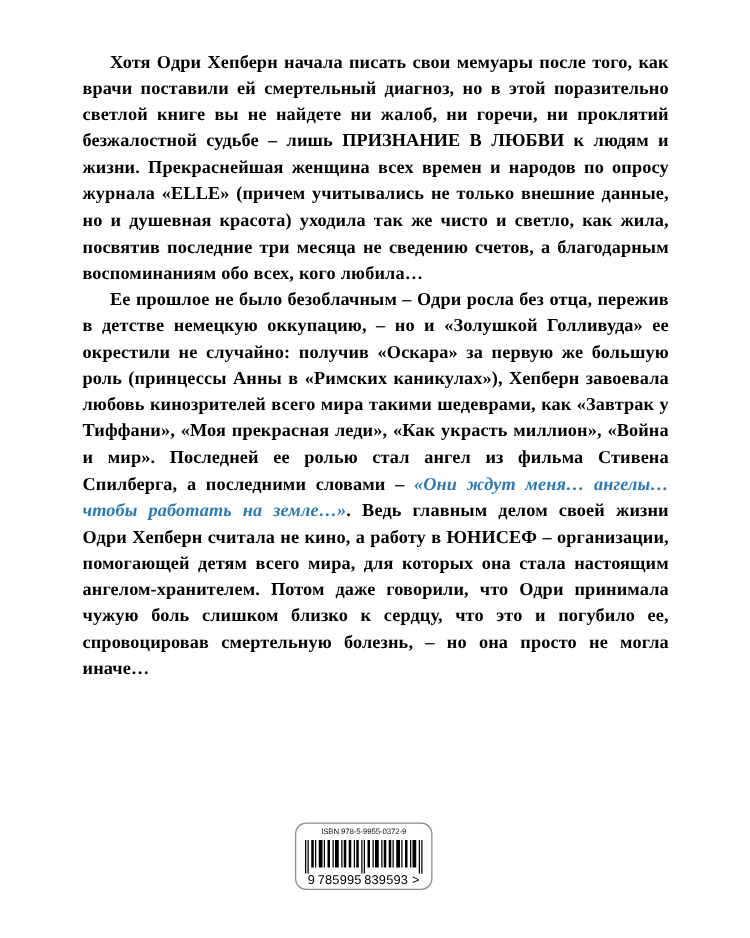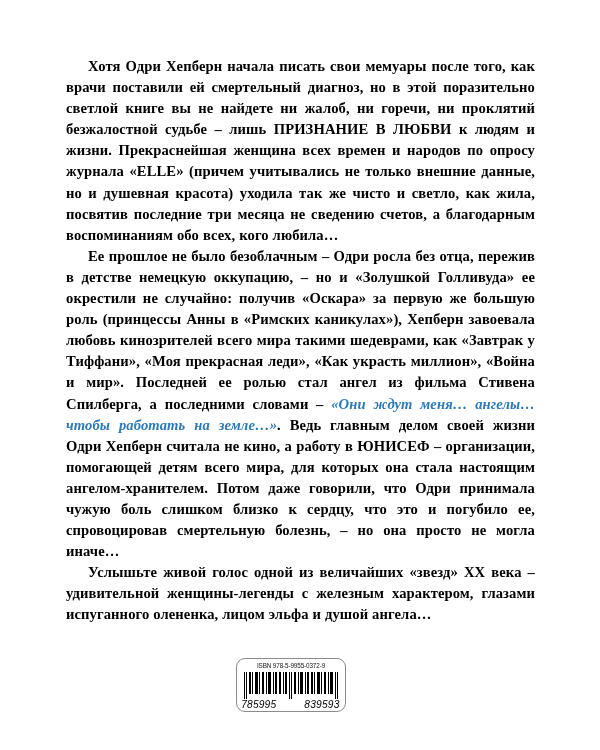--- a/index.html
+++ b/index.html
@@ -22,21 +22,21 @@
     left: 0;
     top: 0;
     width: 600px;
     height: 750px;
     background: #ffffff;
   }
 
   .blurb {
     position: absolute;
     left: 66px;
-    top: 56px;
+    top: 40px;
     width: 469px;
   }
 
   .para {
     margin: 0;
     padding: 0;
     text-align: justify;
     text-justify: inter-word;
     text-indent: 22px;
     font-weight: bold;
@@ -102,41 +102,38 @@
     align-items: baseline;
     justify-content: center;
     font-family: "Liberation Sans", "DejaVu Sans", sans-serif;
     font-size: 10.2px;
     color: #000000;
     letter-spacing: 0.2px;
     line-height: 11px;
     white-space: nowrap;
   }
   .ean-digits .lead { margin-right: 1px; }
-  .ean-digits .grp  { margin: 0 14px; font-style: italic; }
+  .ean-digits .grp  { margin: 0 1px; }
   .ean-digits .tail { margin-left: 2px; }
 </style>
 </head>
 <body>
 
 <div class="page">
 
   <div class="blurb">
 
     <p class="para">
       <span>Хотя Одри Хепберн начала писать свои мемуары после того, как врачи поставили ей смертельный диагноз, но в этой поразительно светлой книге вы не найдете ни жалоб, ни горечи, ни проклятий безжалостной судьбе – лишь ПРИЗНАНИЕ В ЛЮБВИ к людям и жизни. Прекраснейшая женщина всех времен и народов по опросу журнала «ELLE» (причем учитывались не только внешние данные, но и душевная красота) уходила так же чисто и светло, как жила, посвятив последние три месяца не сведению счетов, а благодарным воспоминаниям обо всех, кого любила…</span>
     </p>
 
     <p class="para continued">
       <span>Ее прошлое не было безоблачным – Одри росла без отца, пережив в детстве немецкую оккупацию, – но и «Золушкой Голливуда» ее окрестили не случайно: получив «Оскара» за первую же большую роль (принцессы Анны в «Римских каникулах»), Хепберн завоевала любовь кинозрителей всего мира такими шедеврами, как «Завтрак у Тиффани», «Моя прекрасная леди», «Как украсть миллион», «Война и мир». Последней ее ролью стал ангел из фильма Стивена Спилберга, а последними словами – </span><span class="quote-blue">«Они ждут меня… ангелы… чтобы работать на земле…»</span><span>. Ведь главным делом своей жизни Одри Хепберн считала не кино, а работу в ЮНИСЕФ – организации, помогающей детям всего мира, для которых она стала настоящим ангелом-хранителем. Потом даже говорили, что Одри принимала чужую боль слишком близко к сердцу, что это и погубило ее, спровоцировав смертельную болезнь, – но она просто не могла иначе…</span>
     </p>
 
-    <p class="para continued">
-      <span>Услышьте живой голос одной из величайших «звезд» XX века – удивительной женщины-легенды с железным характером, глазами испуганного олененка, лицом эльфа и душой ангела…</span>
-    </p>
 
   </div>
 
   <div class="barcode-box">
 
     <div class="isbn-text">ISBN 978-5-9955-0372-9</div>
 
     <div class="bars">
       <svg width="98" height="27" viewBox="0 0 98 27" xmlns="http://www.w3.org/2000/svg" aria-hidden="true">
         <rect x="0" y="0" width="98" height="27" fill="#ffffff"></rect>

